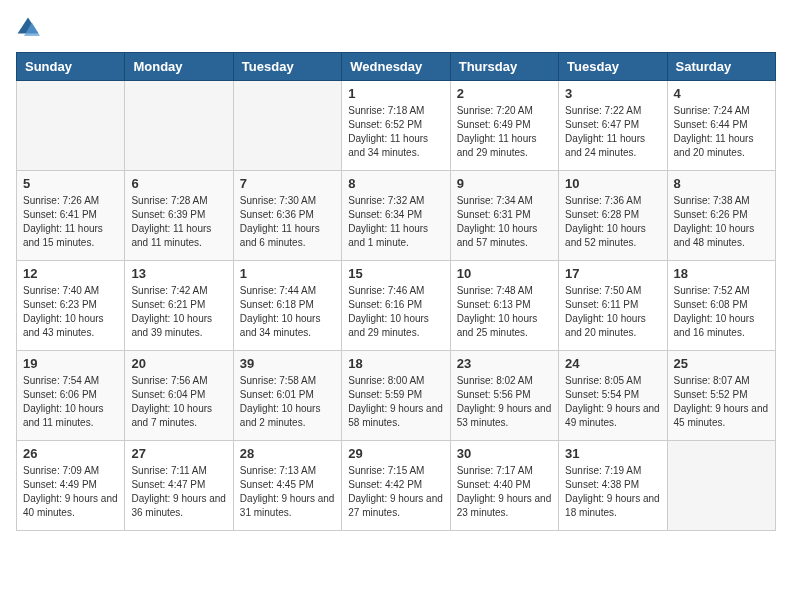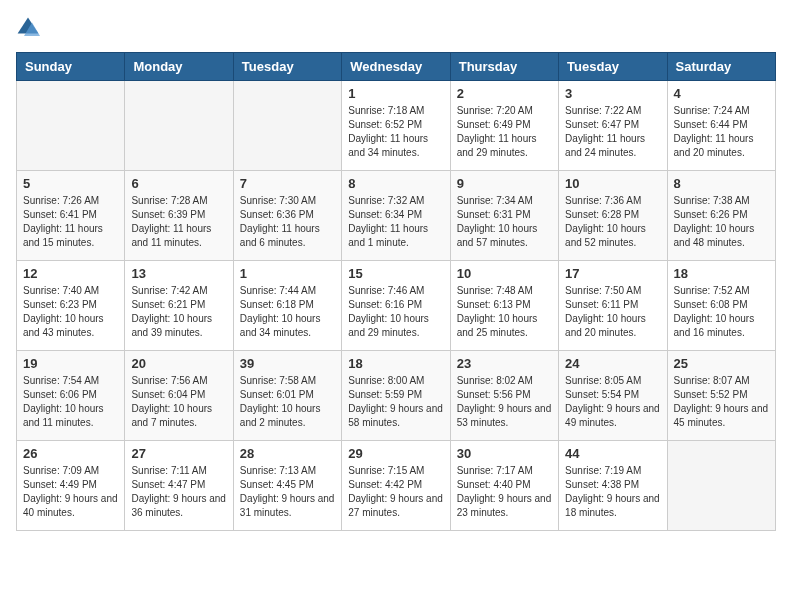--- a/index.html
+++ b/index.html
@@ -252,19 +252,19 @@
         </td>
         <td>
           <div class="day-num">29</div>
           <div class="day-info">Sunrise: 7:15 AM<br>Sunset: 4:42 PM<br>Daylight: 9 hours and 27 minutes.</div>
         </td>
         <td>
           <div class="day-num">30</div>
           <div class="day-info">Sunrise: 7:17 AM<br>Sunset: 4:40 PM<br>Daylight: 9 hours and 23 minutes.</div>
         </td>
         <td>
-          <div class="day-num">44</div>
+          <div class="day-num">31</div>
           <div class="day-info">Sunrise: 7:19 AM<br>Sunset: 4:38 PM<br>Daylight: 9 hours and 18 minutes.</div>
         </td>
         <td class="empty"></td>
       </tr>
     </tbody>
 </table>
 
 </body></html>

